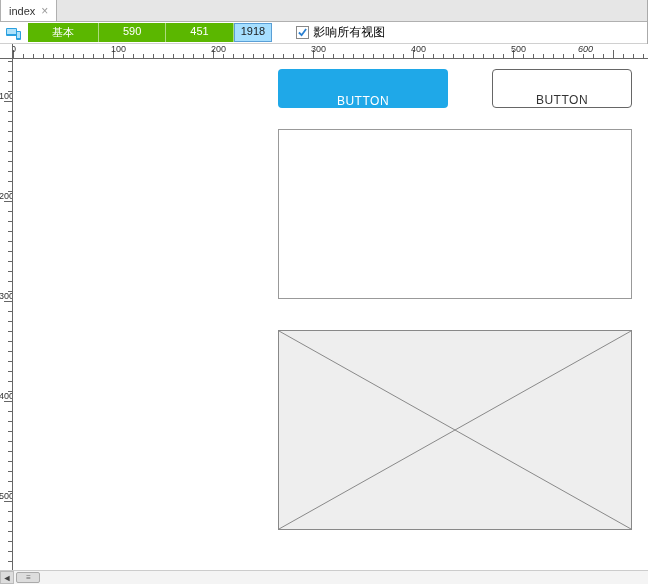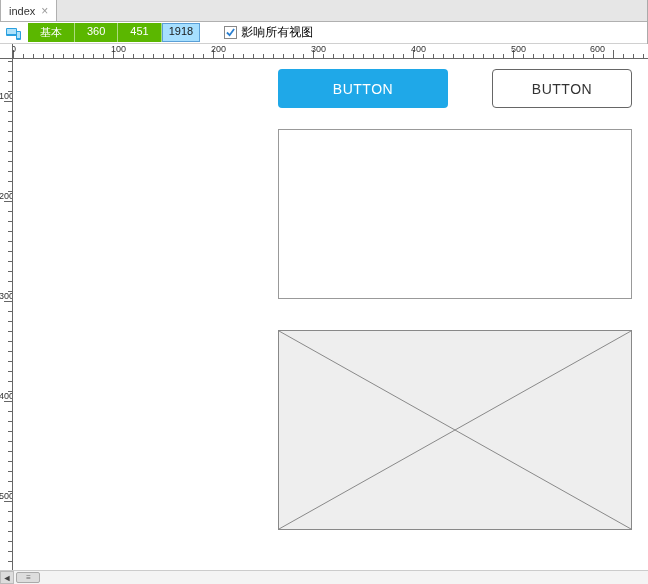--- a/index.html
+++ b/index.html
@@ -42,21 +42,21 @@
     padding: 0 6px;
     border-bottom: 1px solid #d0d0d0;
   }
   .tb-icon {
     width: 16px; height: 14px;
     position: relative;
   }
   .tb-icon svg { width: 100%; height: 100%; display: block; }
   .bp-group { display: flex; }
   .bp {
-    padding: 2px 12px;
+    padding: 2px 24px;
     font-size: 11px;
     color: #fff;
     background: #5BB700;
     border-right: 1px solid rgba(255,255,255,0.5);
     cursor: pointer;
   }
   .bp.active {
     background: #a6dfff;
     color: #1a1a1a;
     border: 1px solid #5a9fd6;
@@ -106,22 +106,22 @@
   }
   .canvas-viewport {
     position: absolute;
     left: 13px; top: 59px; right: 0; bottom: 14px;
     background: #fff;
     overflow: hidden;
   }
   .btn {
     position: absolute;
     height: 39px;
-    display: flex; align-items: center; justify-content: center;
-    font-size: 14px; letter-spacing: 0.5px;
+    display: flex; align-items: flex-end; justify-content: center;
+    font-size: 12px; letter-spacing: 0.5px;
     border-radius: 4px;
   }
   .btn-primary { background: #1FA8E8; color: #fff; border: none; }
   .btn-outline { background: #fff; color: #333; border: 1px solid #666; }
   .rect-box {
     position: absolute; background: #fff; border: 1px solid #999;
   }
   .placeholder-box {
     position: absolute; background: #eee; border: 1px solid #888;
   }
@@ -158,21 +158,21 @@
   <div class="tb-icon">
     <svg viewBox="0 0 16 14">
       <rect x="0" y="2" width="11" height="8" fill="#2aa0df" rx="1"></rect>
       <rect x="1" y="3" width="9" height="5" fill="#aee2fb"></rect>
       <rect x="10" y="5" width="5" height="9" fill="#2aa0df" rx="1"></rect>
       <rect x="11" y="6" width="3" height="6" fill="#aee2fb"></rect>
     </svg>
   </div>
   <div class="bp-group">
     <div class="bp">基本</div>
-    <div class="bp">360</div>
+    <div class="bp">590</div>
     <div class="bp">451</div>
     <div class="bp active">1918</div>
   </div>
   <div class="chk-row">
     <div class="chk">
       <svg viewBox="0 0 10 10">
           <path d="M1 5 L4 8 L9 1" stroke="#2a7fd0" stroke-width="2" fill="none"></path>
         </svg>
     </div>
     <span>影响所有视图</span>
@@ -245,21 +245,21 @@
     <div class="tick small" style="left: 550px;"></div>
     <div class="tick small" style="left: 560px;"></div>
     <div class="tick small" style="left: 570px;"></div>
     <div class="tick small" style="left: 580px;"></div>
     <div class="tick small" style="left: 590px;"></div>
     <div class="lbl" style="left: 500px;">500</div>
     <div class="tick big" style="left: 600px;"></div>
     <div class="tick small" style="left: 610px;"></div>
     <div class="tick small" style="left: 620px;"></div>
     <div class="tick small" style="left: 630px;"></div>
-    <div class="lbl" style="left: 579px;">600</div>
+    <div class="lbl" style="left: 567px; font-style: italic;">600</div>
   </div>
 <div class="ruler-v" id="rulerV">
     <div class="tick big" style="top: 42px;"></div>
     <div class="tick small" style="top: 32px;"></div>
     <div class="tick small" style="top: 22px;"></div>
     <div class="tick small" style="top: 12px;"></div>
     <div class="tick small" style="top: 2px;"></div>
     <div class="lbl" style="top: 42px;">100</div>
     <div class="tick big" style="top: 142px;"></div>
     <div class="tick small" style="top: 132px;"></div>

